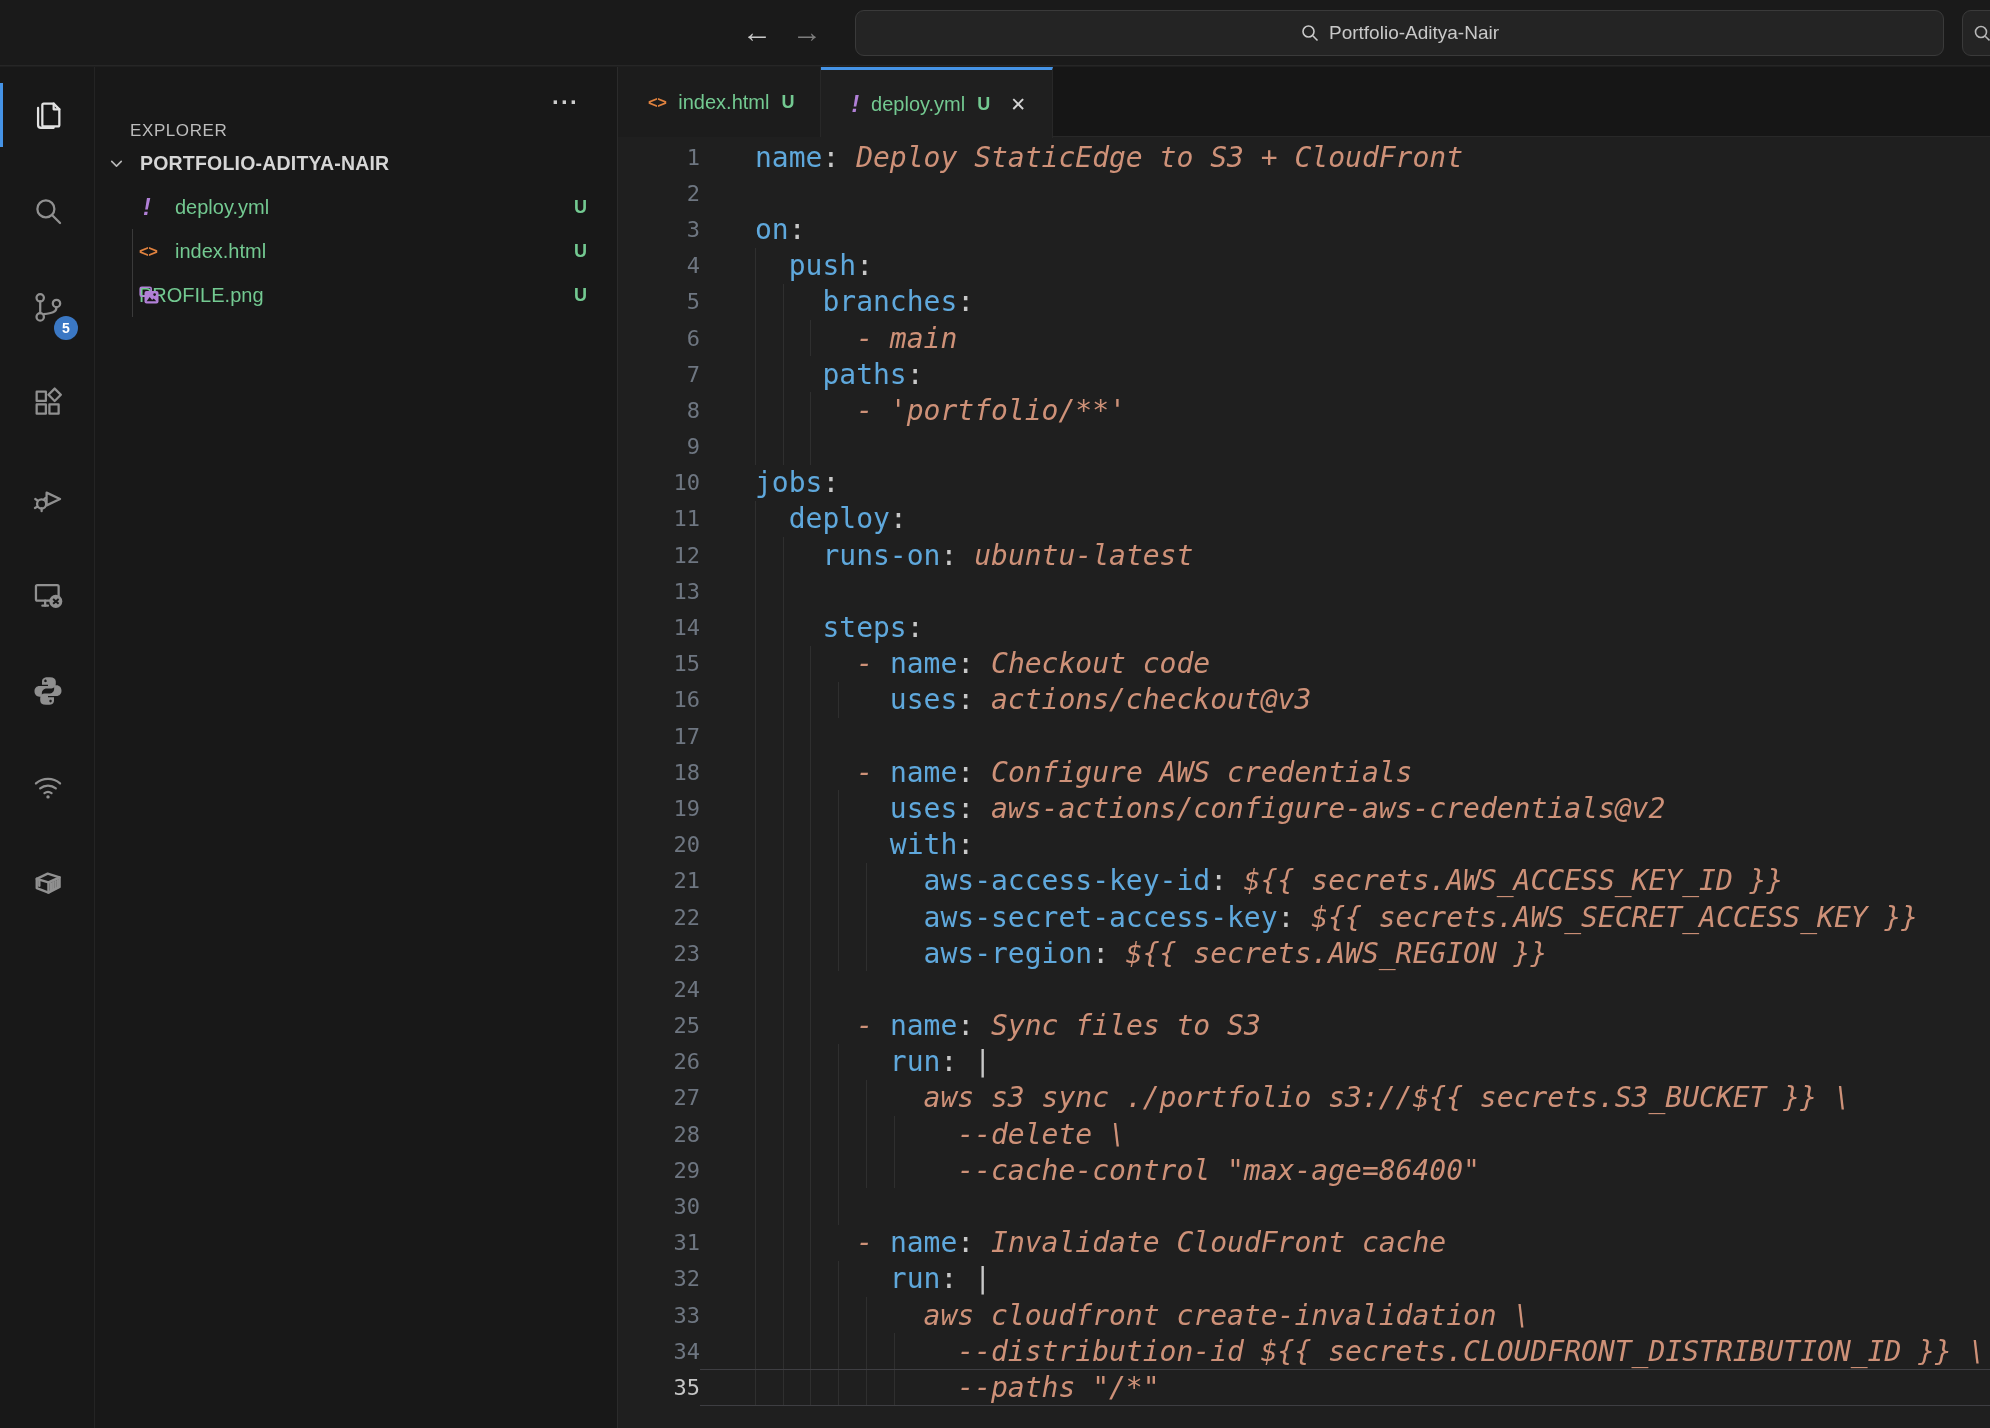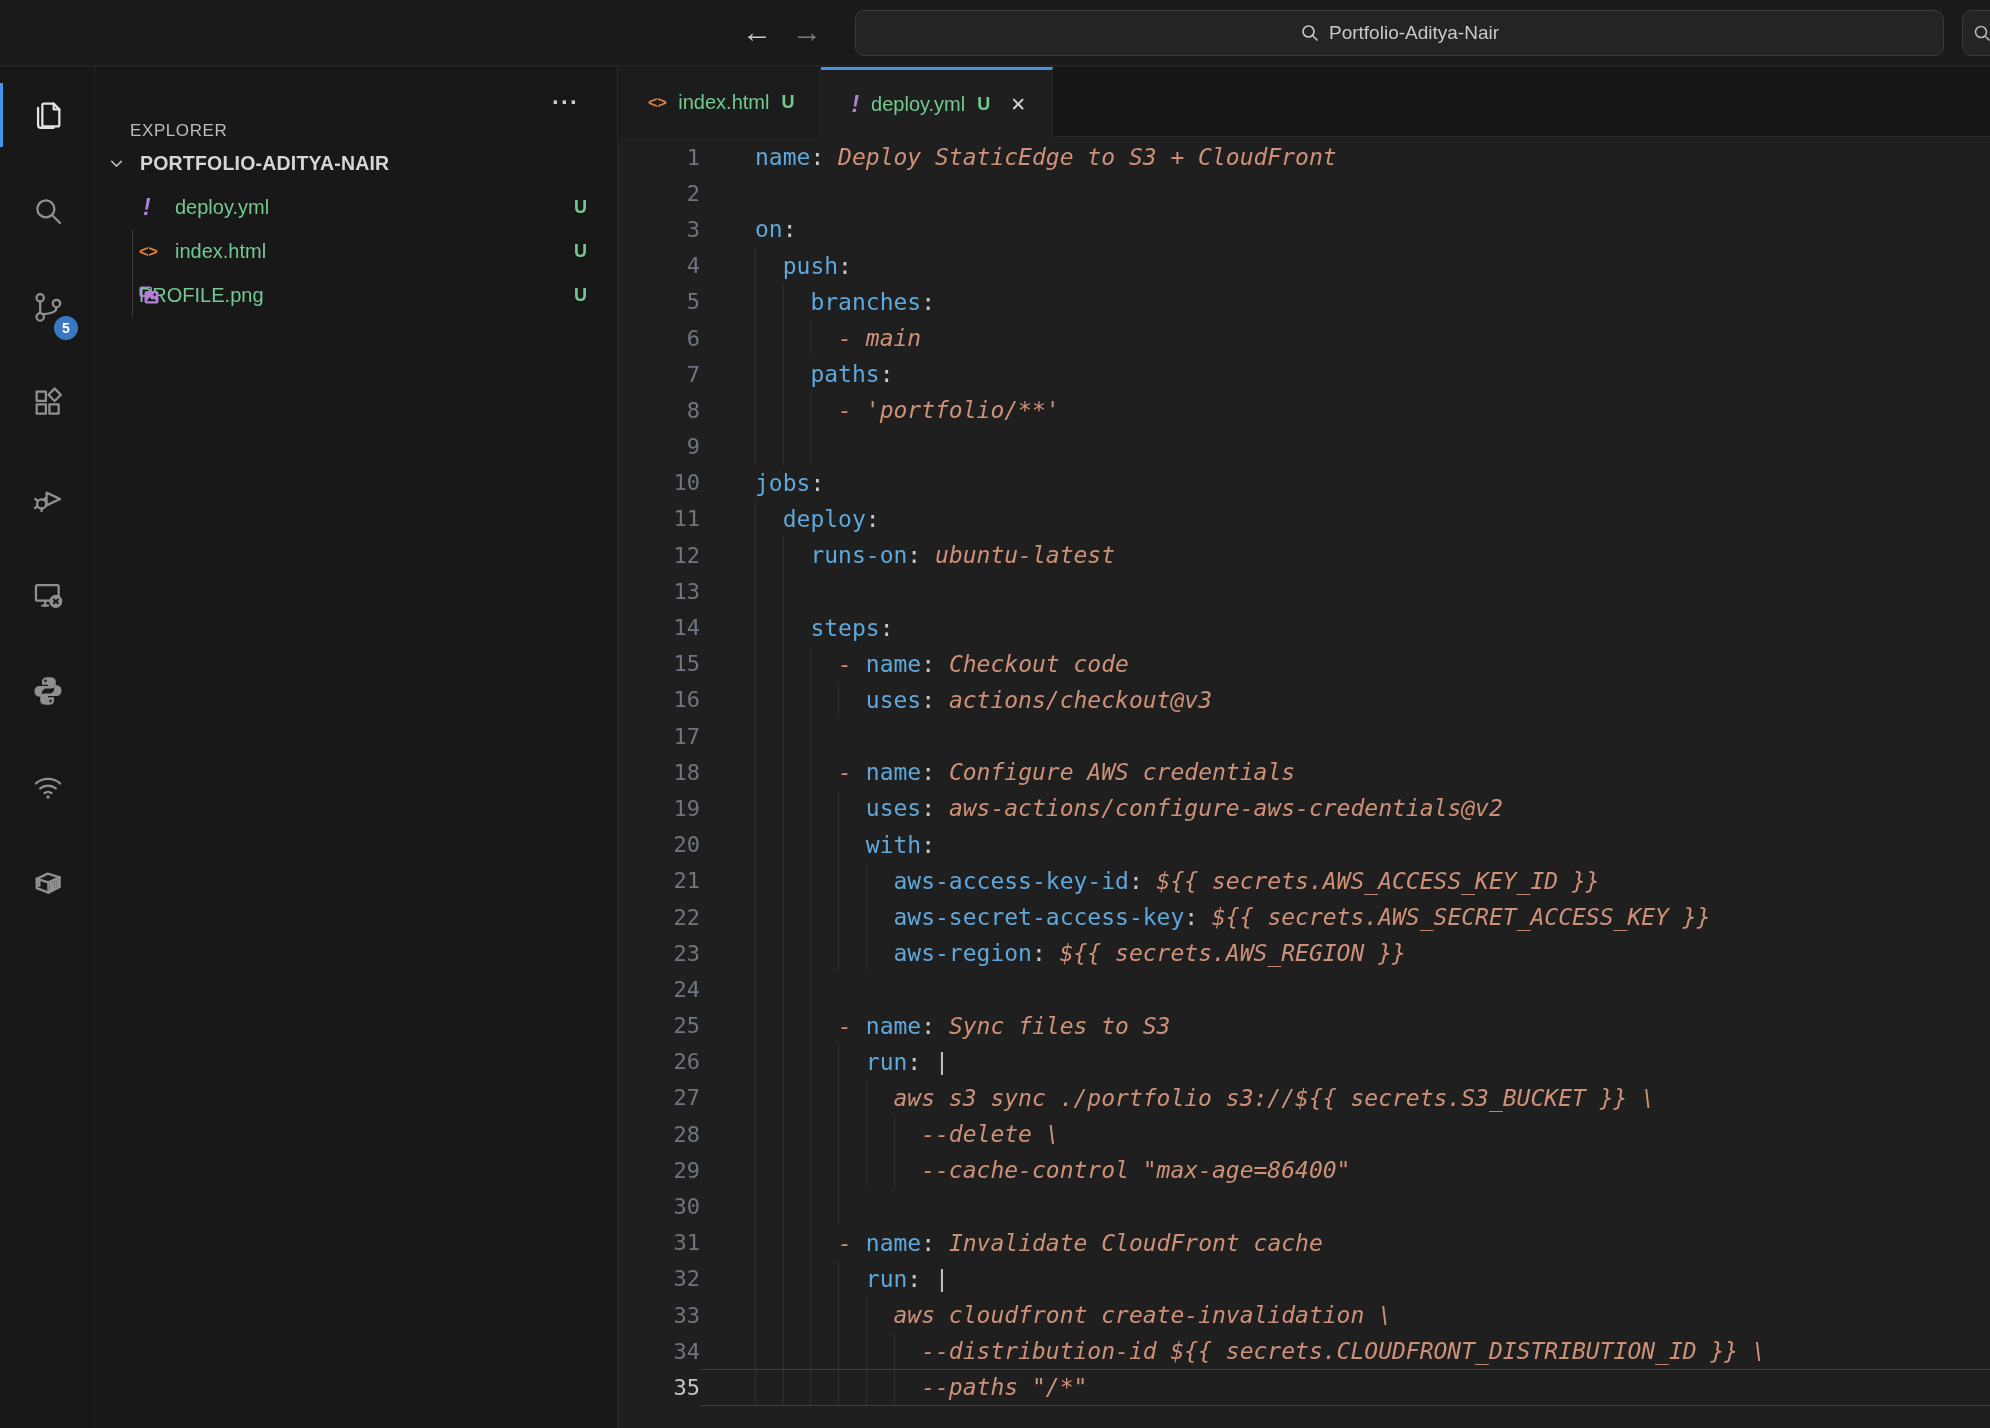--- a/index.html
+++ b/index.html
@@ -56,21 +56,21 @@
   .tab .t-lbl{font-size:20px;color:var(--green);}
   .tab .t-u{font-size:18px;font-weight:600;color:var(--green);}
   .tab .t-close{font-size:19px;color:#d4d4d4;margin-left:8px;}
 
   
   .code{flex:1;padding-top:2px;overflow:hidden;position:relative;
         font-family:"DejaVu Sans Mono",monospace;}
   .cl{position:relative;height:36.2px;display:flex;align-items:center;white-space:pre;}
   .ln{width:82px;text-align:right;font-size:22px;color:#6e7681;flex:none;
       font-family:"DejaVu Sans Mono",monospace;}
-  .lc{position:relative;flex:1;padding-left:55px;font-size:23px;height:100%;
+  .lc{position:relative;flex:1;padding-left:55px;font-size:28px;height:100%;
       display:flex;align-items:center;}
   .lc i{position:absolute;top:0;bottom:0;border-left:1px solid #2f2f2f;}
   .cl.cur .ln{color:#c6c6c6;}
   .cl.cur .lc{border-top:1px solid #3e3e42;border-bottom:1px solid #3e3e42;}
   .t-k{color:var(--key);}
   .t-v{color:var(--val);font-style:italic;}
   .t-p{color:#c8c8c8;}
   .t-d{color:#c8c8c8;}
   svg{display:block;}
 </style>

